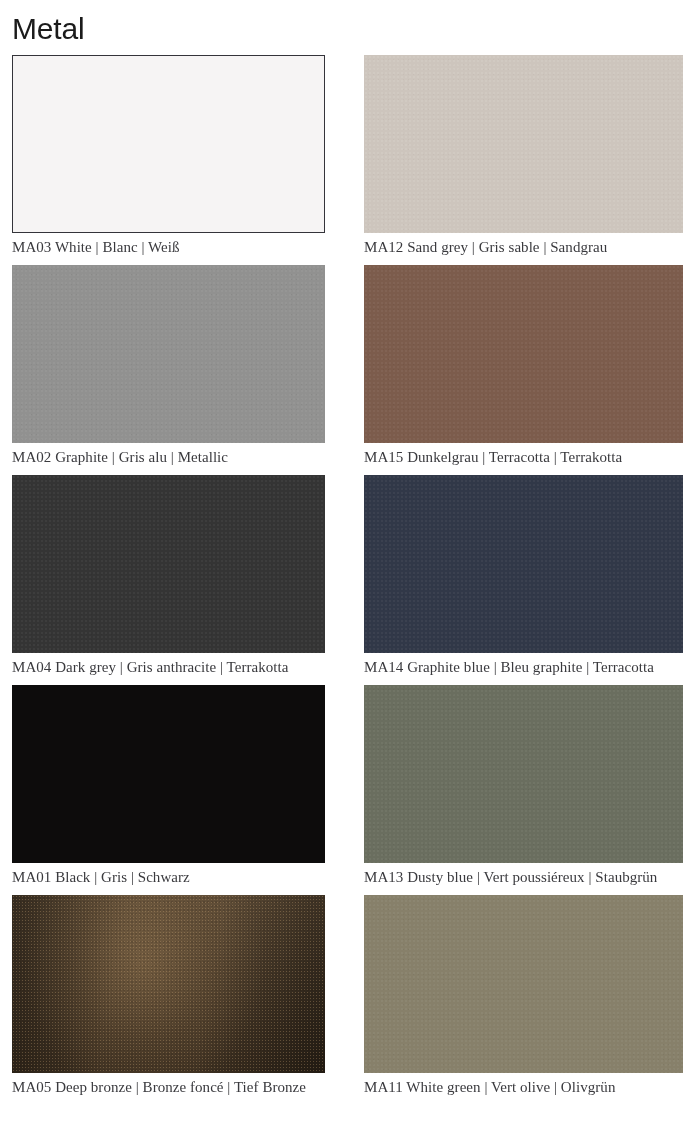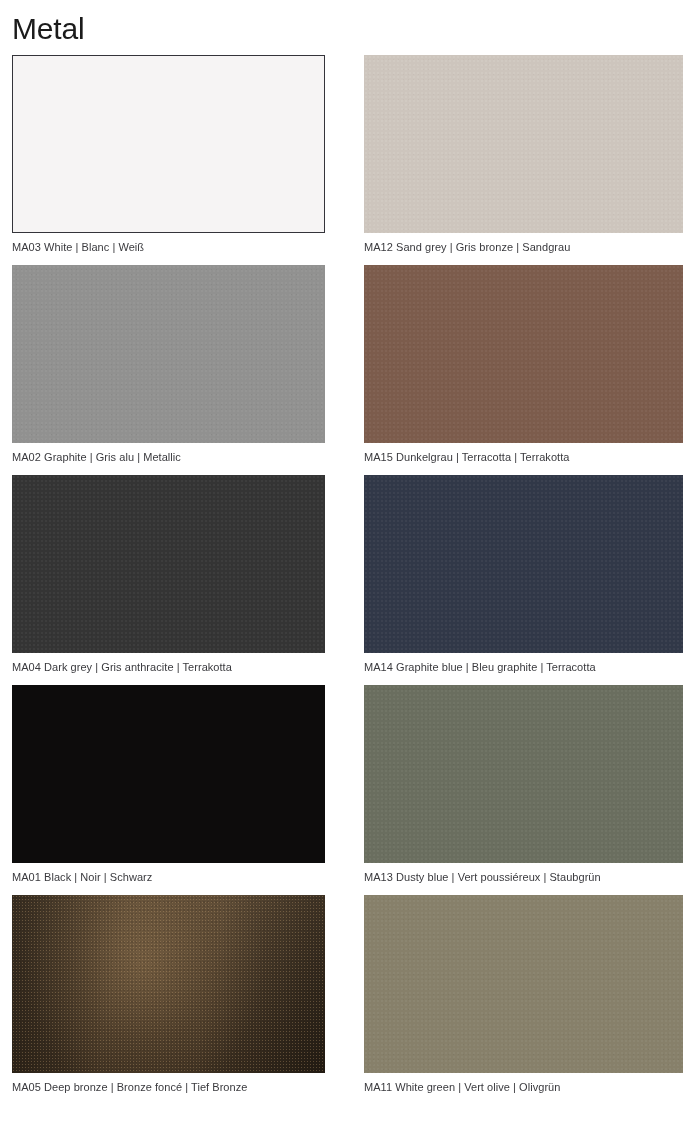--- a/index.html
+++ b/index.html
@@ -97,44 +97,45 @@
     inset: 0;
     opacity: 0.16;
     background-image:
       radial-gradient(rgba(255,255,255,0.5) 0.5px, rgba(0,0,0,0) 1px),
       radial-gradient(rgba(0,0,0,0.35) 0.5px, rgba(0,0,0,0) 1px);
     background-size: 4px 4px, 5px 5px;
     background-position: 0 0, 2px 2px;
   }
 
   .swatch-label {
-    font-size: 11px;
+    font-size: 15px;
     line-height: 14px;
     color: #3a3a3e;
     padding-top: 7px;
     letter-spacing: 0.05px;
     white-space: nowrap;
+    font-family: Liberation Serif, serif;
   }
 </style>
 </head>
 <body style="background: rgb(255, 255, 255);">
 
 <div class="page">
 
   <h1 class="page-title">Metal</h1>
 
   <div class="swatch-grid">
 
     <div class="swatch-cell">
       <div class="swatch-chip bordered" style="background-color: rgb(246, 244, 244); border-color: rgb(52, 52, 58);"></div>
       <div class="swatch-label">MA03 White | Blanc | Weiß</div>
     </div>
     <div class="swatch-cell">
       <div class="swatch-chip tex-sand" style="background-color: rgb(205, 197, 189);"></div>
-      <div class="swatch-label">MA12 Sand grey | Gris bronze | Sandgrau</div>
+      <div class="swatch-label">MA12 Sand grey | Gris sable | Sandgrau</div>
     </div>
 
     <div class="swatch-cell">
       <div class="swatch-chip tex-soft" style="background-color: rgb(145, 145, 144);"></div>
       <div class="swatch-label">MA02 Graphite | Gris alu | Metallic</div>
     </div>
     <div class="swatch-cell">
       <div class="swatch-chip tex-soft" style="background-color: rgb(124, 92, 76);"></div>
       <div class="swatch-label">MA15 Dunkelgrau | Terracotta | Terrakotta</div>
     </div>
@@ -143,21 +144,21 @@
       <div class="swatch-chip tex-soft" style="background-color: rgb(52, 52, 52);"></div>
       <div class="swatch-label">MA04 Dark grey | Gris anthracite | Terrakotta</div>
     </div>
     <div class="swatch-cell">
       <div class="swatch-chip tex-soft" style="background-color: rgb(49, 56, 72);"></div>
       <div class="swatch-label">MA14 Graphite blue | Bleu graphite | Terracotta</div>
     </div>
 
     <div class="swatch-cell">
       <div class="swatch-chip" style="background-color: rgb(13, 12, 12);"></div>
-      <div class="swatch-label">MA01 Black | Noir | Schwarz</div>
+      <div class="swatch-label">MA01 Black | Gris | Schwarz</div>
     </div>
     <div class="swatch-cell">
       <div class="swatch-chip tex-soft" style="background-color: rgb(106, 110, 95);"></div>
       <div class="swatch-label">MA13 Dusty blue | Vert poussiéreux | Staubgrün</div>
     </div>
 
     <div class="swatch-cell">
       <div class="swatch-chip tex-bronze" style="background-color: rgb(74, 58, 40);"></div>
       <div class="swatch-label">MA05 Deep bronze | Bronze foncé | Tief Bronze</div>
     </div>

